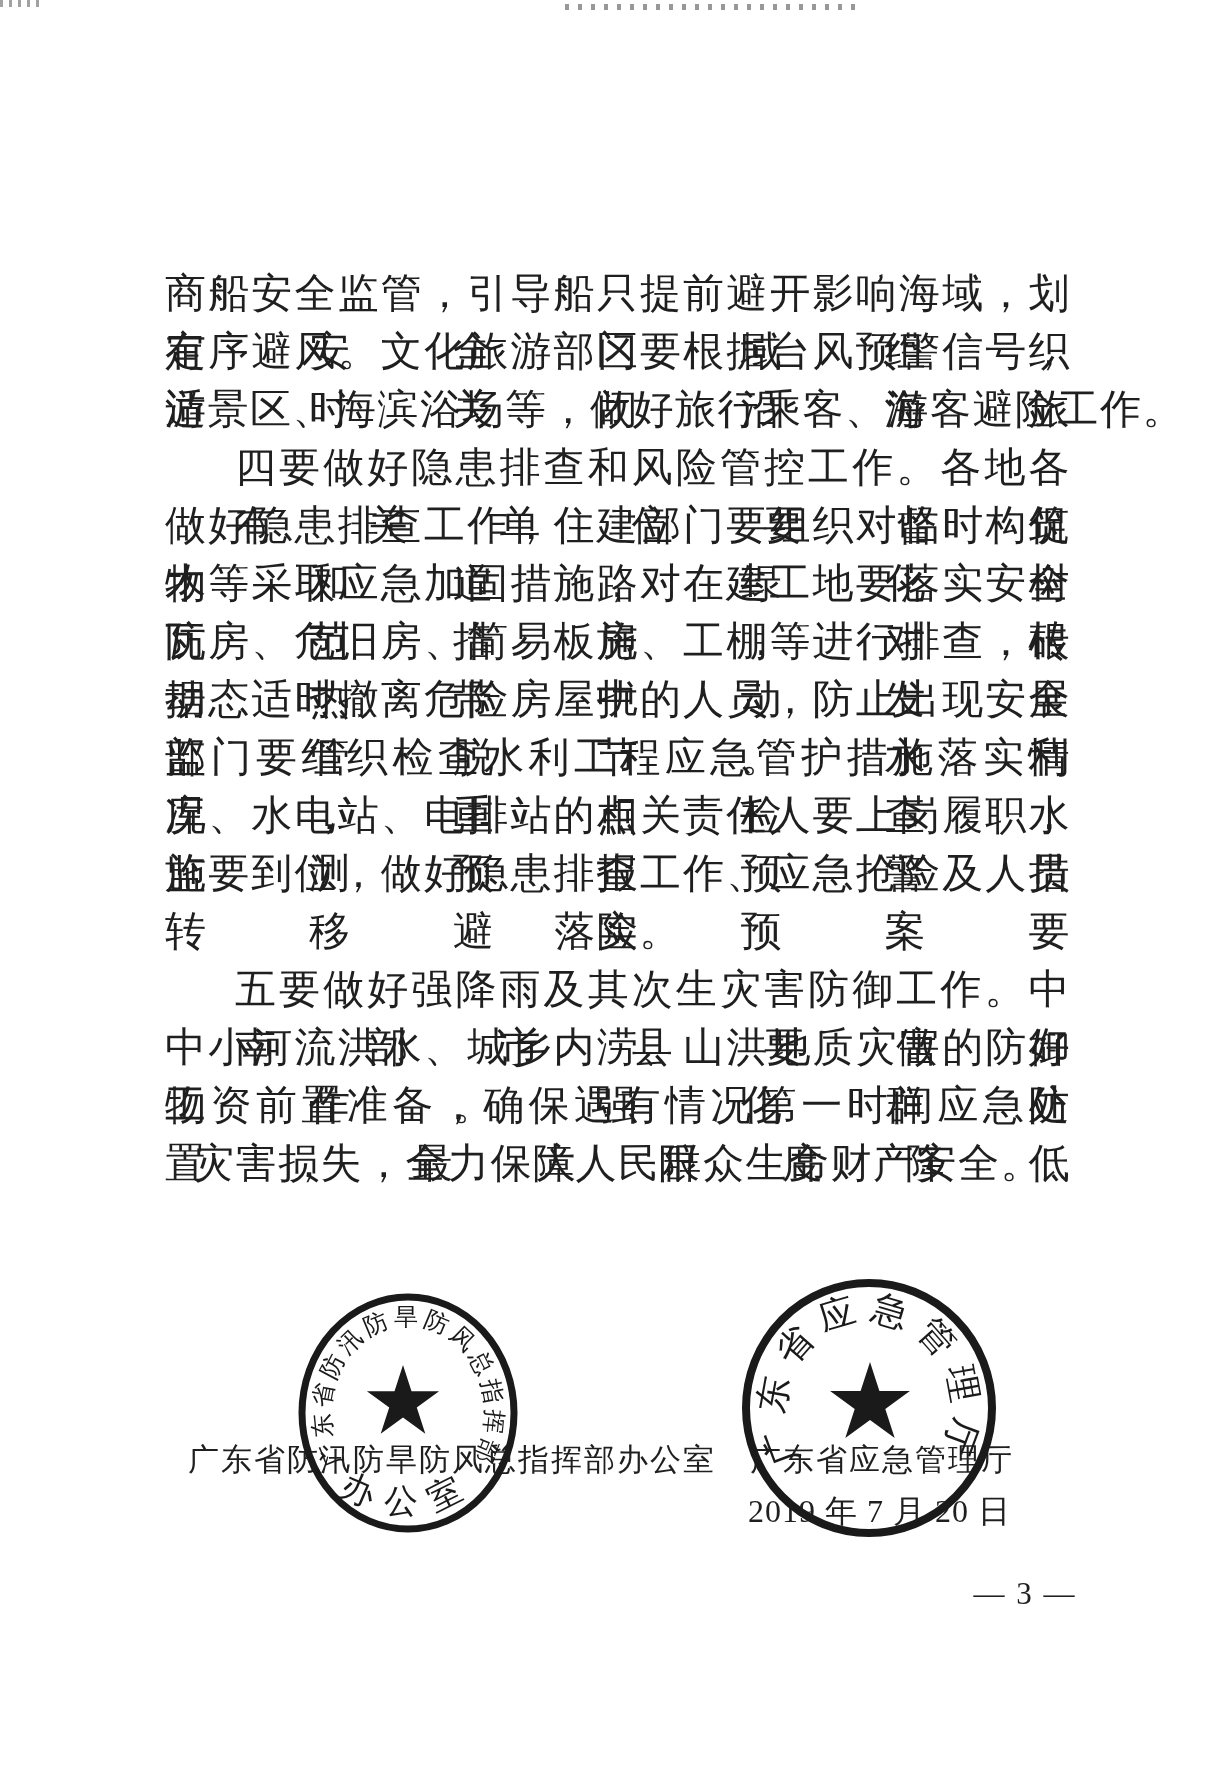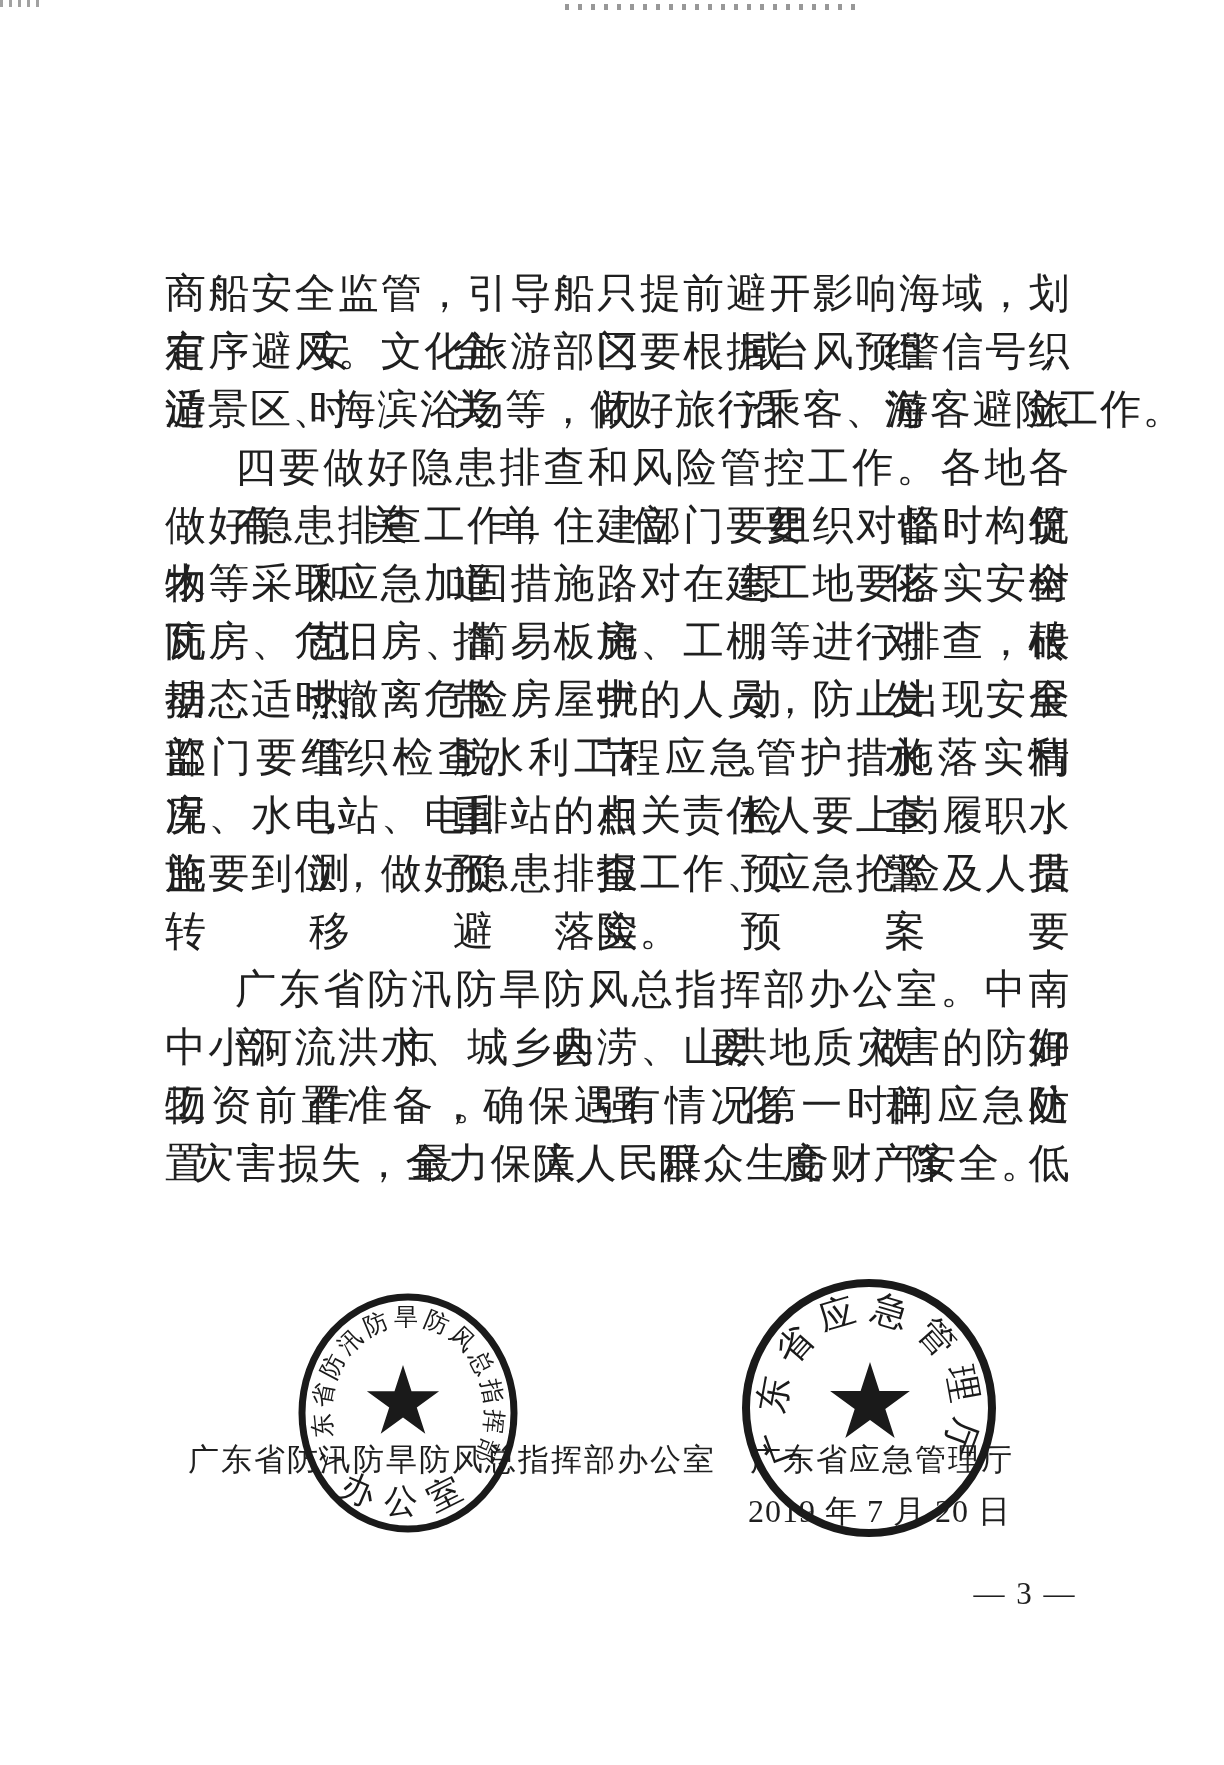--- a/index.html
+++ b/index.html
@@ -75,21 +75,21 @@
     <div class="line"><span class="seg">游景区、海滨浴场等，做好旅行乘客、游客避险工作。</span></div>
     <div class="line fill indent"><span class="seg b">四要做好隐患排查和风险管控工作。</span><span class="seg">各地各有关单位要督促</span></div>
     <div class="line fill"><span class="seg">做好隐患排查工作，住建部门要组织对临时构筑物和道路绿化树</span></div>
     <div class="line fill"><span class="seg">木等采取应急加固措施，对在建工地要落实安全防范措施，对砖</span></div>
     <div class="line fill"><span class="seg">瓦房、危旧房、简易板房、工棚等进行排查，根据热带扰动发展</span></div>
     <div class="line fill"><span class="seg">动态适时撤离危险房屋中的人员，防止出现安全监管脱节。水利</span></div>
     <div class="line fill"><span class="seg">部门要组织检查水利工程应急管护措施落实情况，重点检查水</span></div>
     <div class="line fill"><span class="seg">库、水电站、电排站的相关责任人要上岗履职，监测预报预警措</span></div>
     <div class="line fill"><span class="seg">施要到位，做好隐患排查工作、应急抢险及人员转移避险预案要</span></div>
     <div class="line"><span class="seg">落实。</span></div>
-    <div class="line fill indent"><span class="seg b">广东省防汛防旱防风总指挥部办公室。</span><span class="seg">中南部市县要做好</span></div>
+    <div class="line fill indent"><span class="seg b">五要做好强降雨及其次生灾害防御工作。</span><span class="seg">中南部市县要做好</span></div>
     <div class="line fill"><span class="seg">中小河流洪水、城乡内涝、山洪地质灾害的防御工作。强化群防</span></div>
     <div class="line fill"><span class="seg">物资前置准备，确保遇有情况第一时间应急处置，最大限度降低</span></div>
     <div class="line"><span class="seg">灾害损失，全力保障人民群众生命财产安全。</span></div>
   </div>
 
 <div id="sig-left" class="sig">广东省防汛防旱防风总指挥部办公室</div>
 <div id="sig-right" class="sig">广东省应急管理厅</div>
 <div id="date-line">2019 年 7 月 20 日</div>
 
 <svg id="stamp-left" class="stamp" width="228" height="248" viewBox="0 0 228 248">

